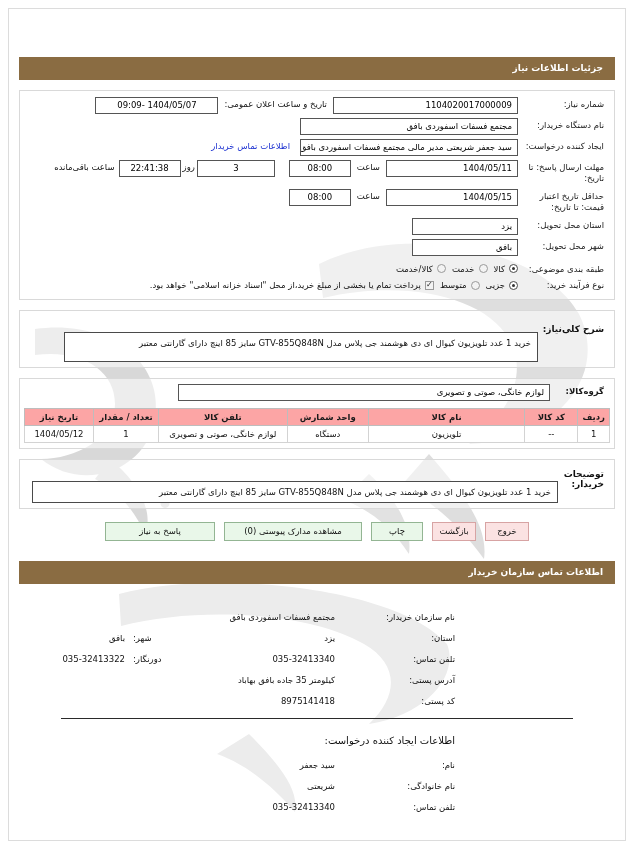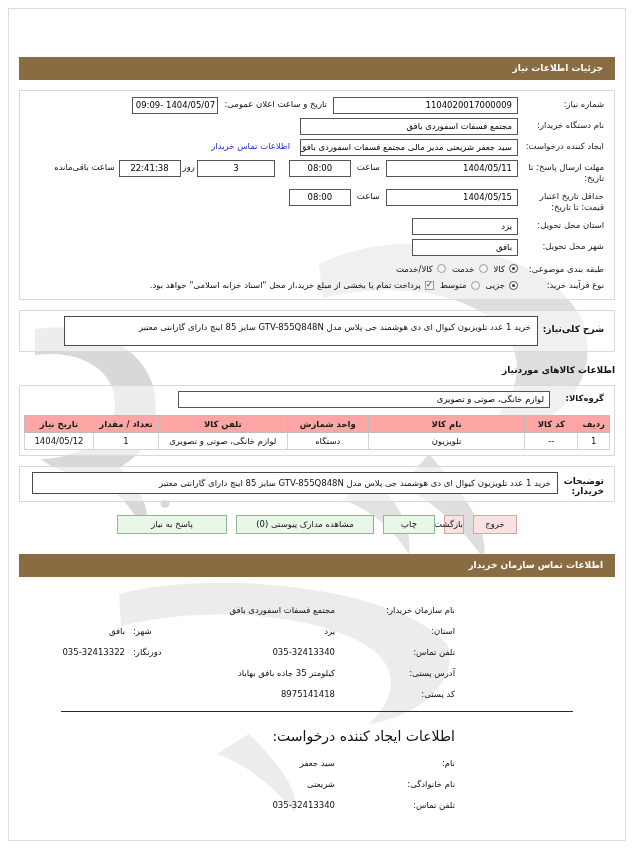--- a/index.html
+++ b/index.html
@@ -88,21 +88,21 @@
     overflow: hidden;
     white-space: nowrap;
   }
   .w-num   { width: 185px; }
   .w-wide  { width: 218px; }
   .w-date  { width: 132px; }
   .w-time  { width: 62px;  text-align: center; padding: 0; }
   .w-days  { width: 78px;  text-align: center; padding: 0;}
   .w-clock { width: 62px;  text-align: center; padding: 0;}
   .w-prov  { width: 106px; }
-  .w-pubdate { width: 86px; text-align: center; padding:0; }
+  .w-pubdate { width: 123px; text-align: center; padding:0; }
   .inline-lbl {
     padding: 2px 6px 0 6px;
     font-size: 8.5px;
     white-space: nowrap;
   }
   .link {
     color: #1a2fd0;
     font-size: 8.5px;
     padding: 2px 10px 0 10px;
     text-decoration: none;
@@ -170,21 +170,21 @@
     line-height: 1.7;
   }
   .desc-wrap { display: flex; align-items: flex-start; }
   .desc-lbl {
     width: 72px; min-width: 72px;
     font-weight: bold;
     text-align: right;
     padding: 8px 6px 0 0;
     font-size: 9px;
   }
-  .desc-body { flex: 1; padding-left: 40px; }
+  .desc-body { flex: 1; padding-left: 40px; margin-top: 16px; }
 
   .sub-title {
     margin: 13px 10px 5px 10px;
     font-size: 9px;
     font-weight: bold;
     text-align: right;
     color: #111;
     position: relative;
     z-index: 2;
   }
@@ -238,21 +238,21 @@
     padding: 3px 0 4px 0;
     text-align: center;
     cursor: pointer;
     white-space: nowrap;
   }
   .btn.green { border-color: #93b593; background: #e9f7e9; }
   .btn.pink  { border-color: #d7a3a3; background: #fbe2e2; }
   .bw-answer { width: 110px; }
   .bw-docs   { width: 138px; }
   .bw-print  { width: 52px; }
-  .bw-back   { width: 20px; }
+  .bw-back   { width: 44px; }
   .bw-exit   { width: 44px; }
 
   
   .contact {
     margin: 0 10px;
     padding: 22px 0 0 0;
     position: relative;
     z-index: 2;
   }
   .crow {
@@ -284,21 +284,21 @@
     color: #111;
   }
   .offset-row { padding-right: 160px; }
   .hr {
     border: none;
     border-top: 1px solid #2a2a2a;
     margin: 12px 42px 0 42px;
   }
   .sub-head2 {
     margin: 16px 10px 14px 10px;
-    font-size: 14px;
+    font-size: 10px;
     text-align: right;
     padding-right: 160px;
     position: relative;
     z-index: 2;
   }
 </style>
 </head>
 <body>
 
 <div class="page">
@@ -409,21 +409,20 @@
 
     <div class="panel tight">
       <div class="desc-wrap">
         <div class="desc-lbl">شرح کلی‌نیاز:</div>
         <div class="desc-body">
           <div class="descbox">خرید 1 عدد تلویزیون کیوال ای دی هوشمند جی پلاس مدل GTV-855Q848N سایز 85 اینچ دارای گارانتی معتبر</div>
         </div>
       </div>
     </div>
 
-    <div class="sub-title">اطلاعات کالاهای موردنیاز</div>
 
     <div class="panel tight">
       <div class="row" style="margin-bottom:7px;">
         <div class="lbl b" style="width:60px;min-width:60px;">گروه‌کالا:</div>
         <div class="fld" style="width:372px;">لوازم خانگی، صوتی و تصویری</div>
       </div>
 
       <table class="items">
         <thead>
           <tr>

